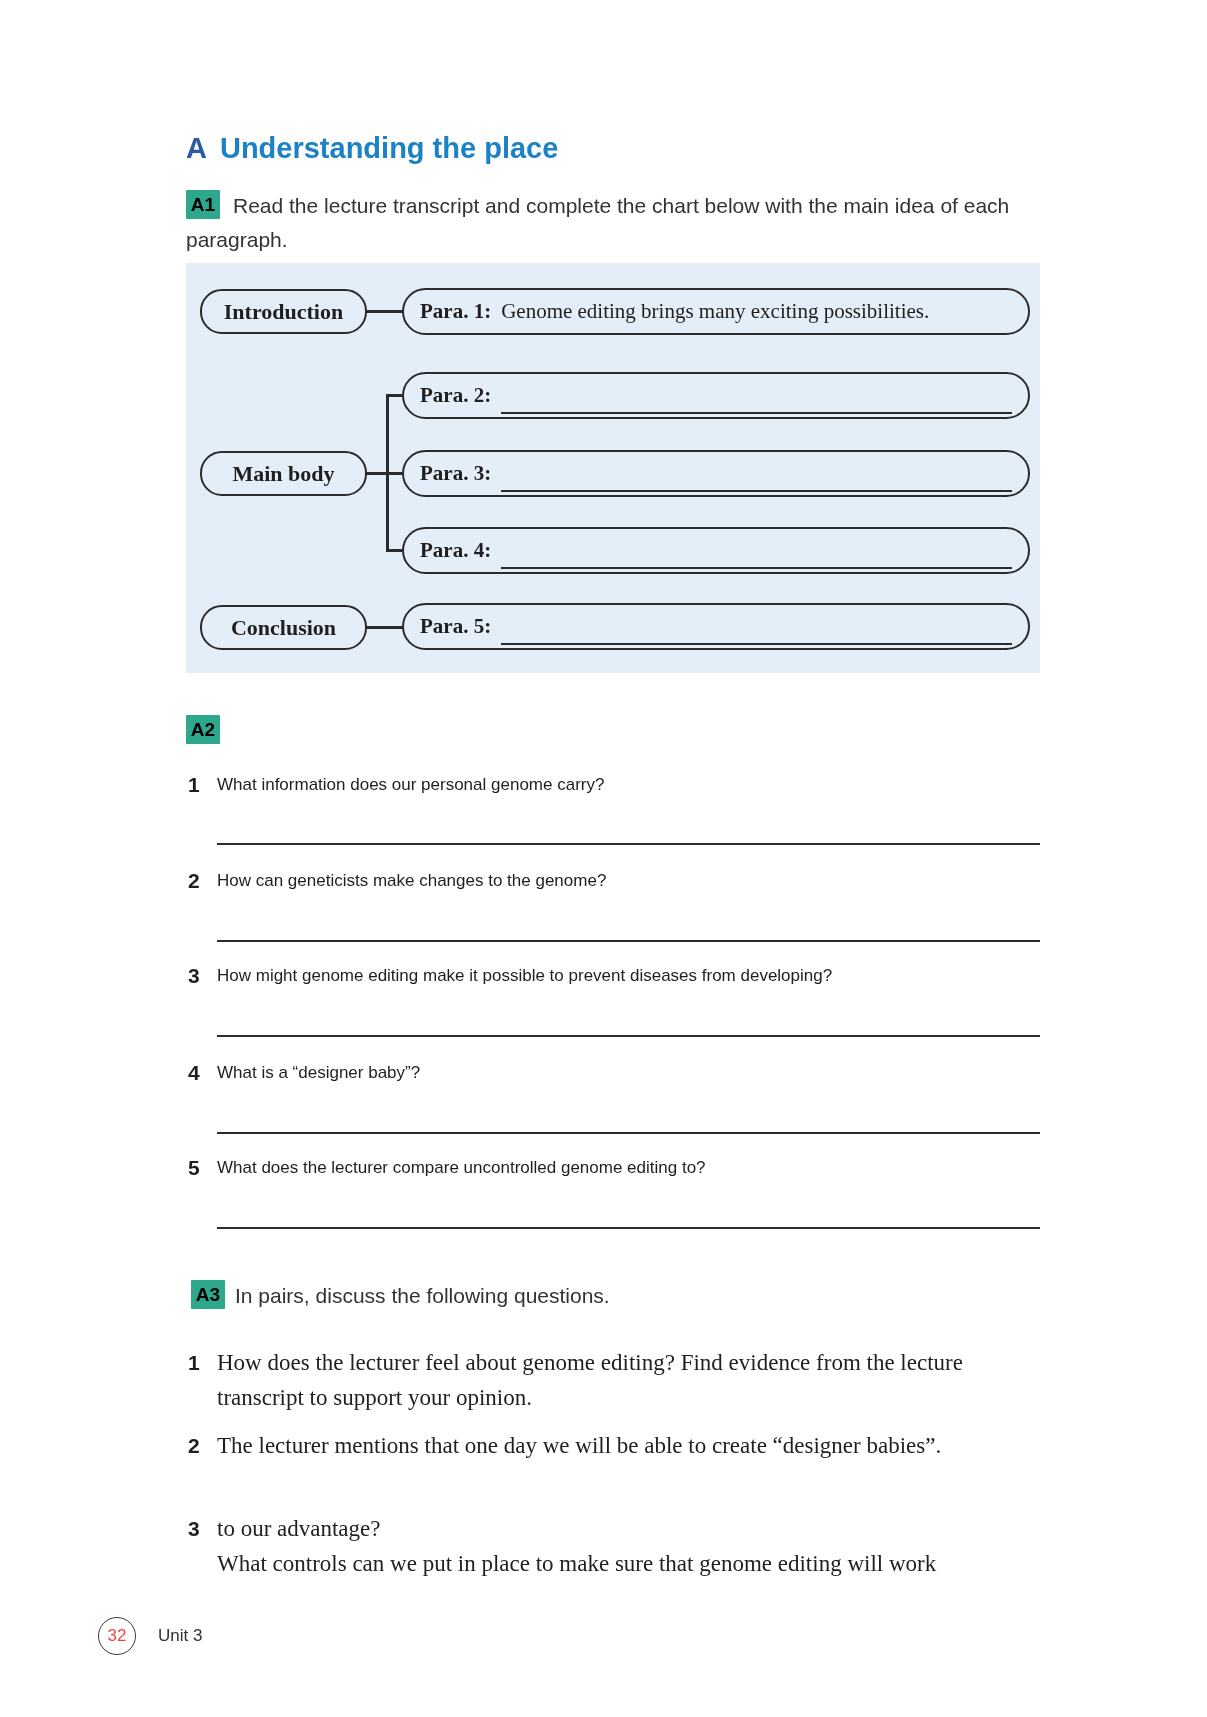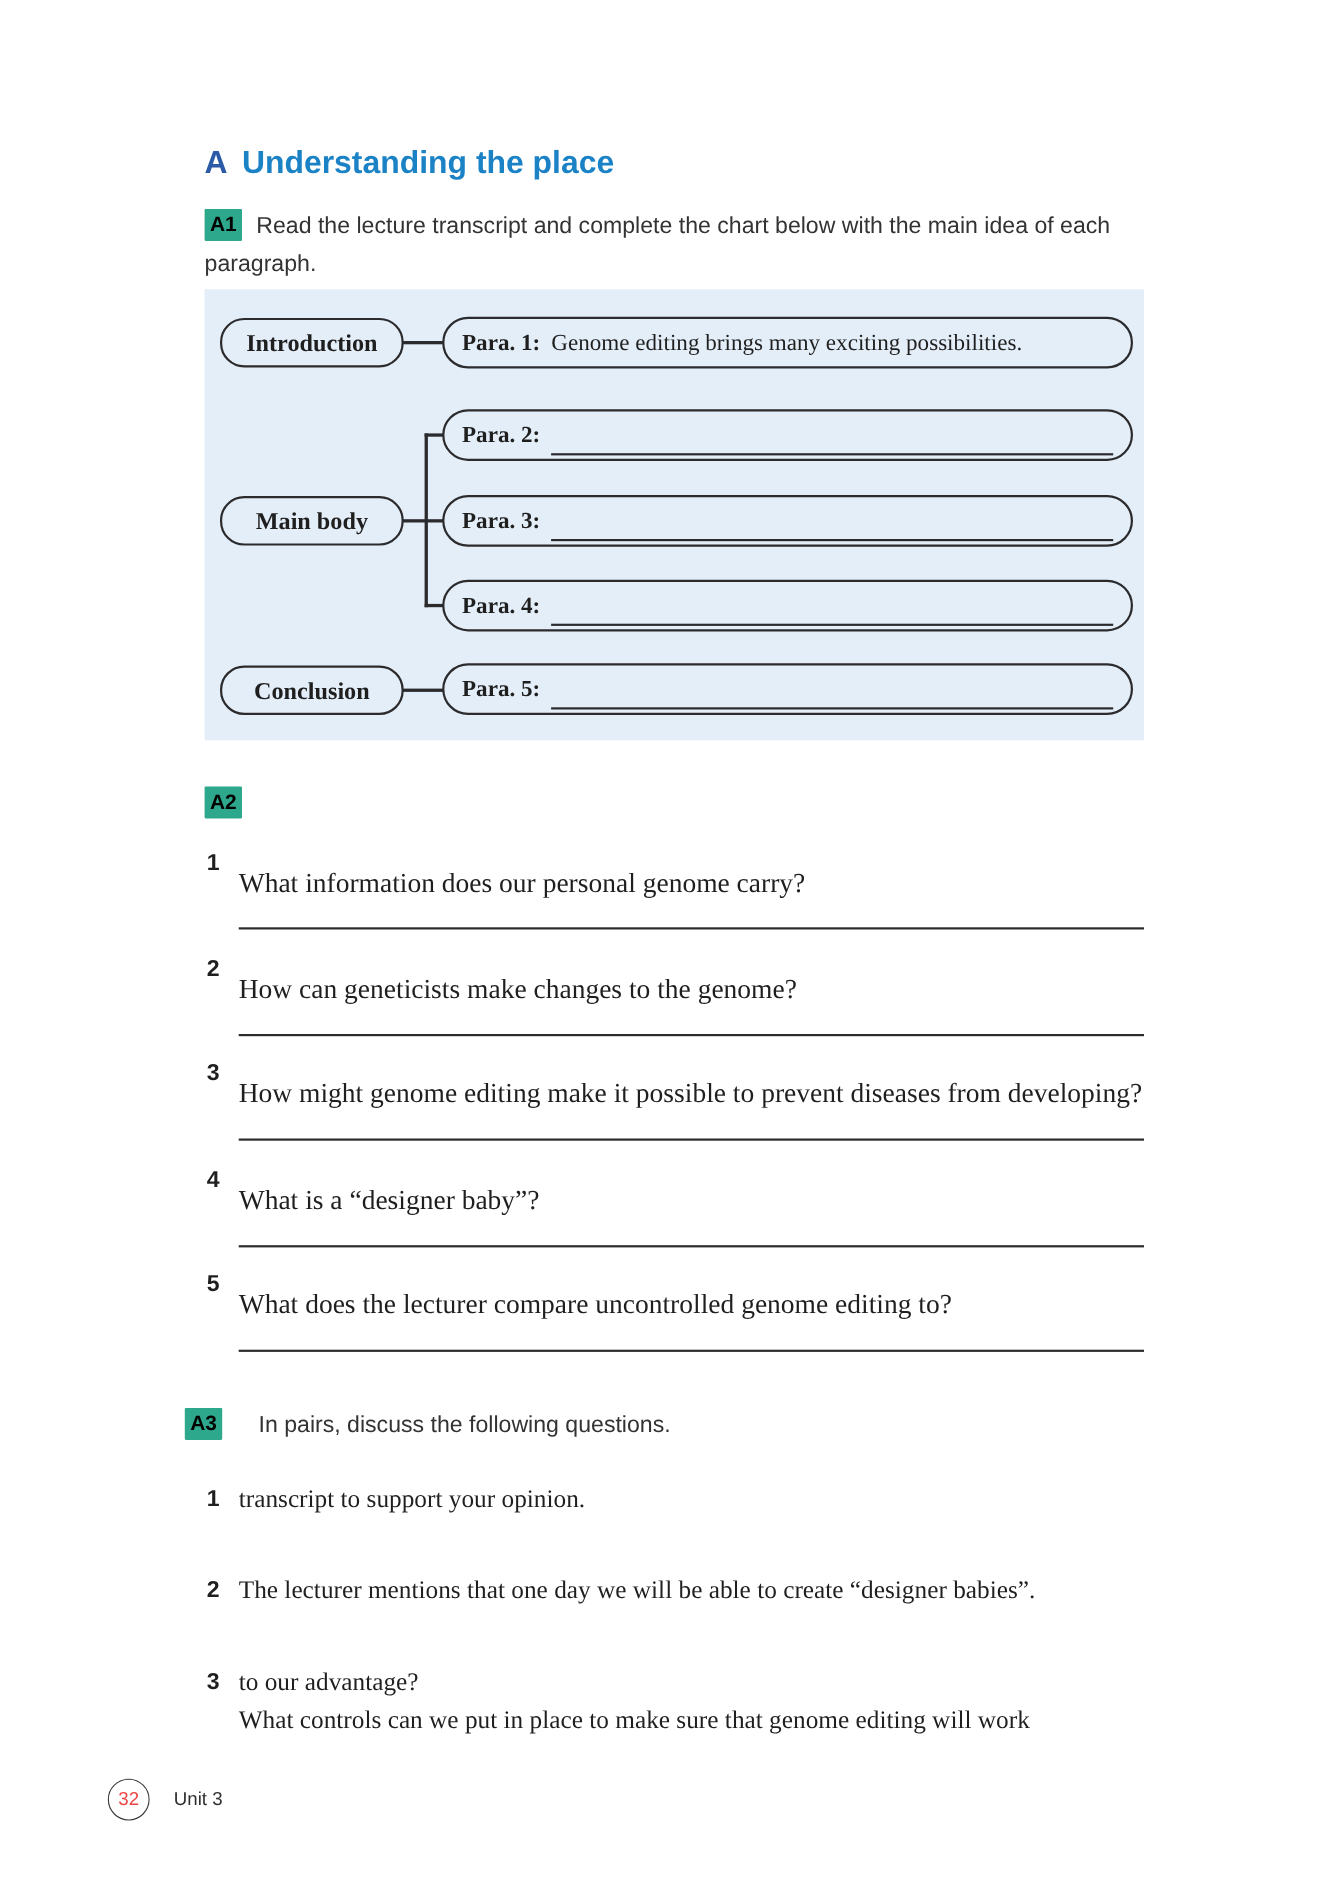--- a/index.html
+++ b/index.html
@@ -28,21 +28,21 @@
         background:#e4eef8;display:flex;align-items:center;padding:0 16px;box-sizing:border-box;
         font-family:"Liberation Serif","DejaVu Serif",serif;font-size:21px;color:#1f1f1f;white-space:nowrap;}
   .pbox .plabel{font-weight:bold;font-family:Liberation Serif, serif;}
   .pbox .ptext{margin-left:10px;}
   .fill-line{flex:1;margin-left:10px;height:34px;border-bottom:2px solid #2b2b2e;}
   .conn{position:absolute;background:#2b2b2e;}
 
   
   .qrow{position:absolute;left:188px;display:flex;align-items:flex-start;}
   .qnum{flex:none;width:29px;font-weight:bold;font-size:21px;line-height:30px;}
-  .qtext{font-family:Liberation Serif, serif;font-size:25px;line-height:30px;white-space:nowrap;margin-top:19px;}
+  .qtext{font-family:Liberation Sans, sans-serif;font-size:17px;line-height:30px;white-space:nowrap;}
   .qlines .qline{display:block;font-family:"Liberation Serif","DejaVu Serif",serif;font-size:23px;line-height:35px;white-space:nowrap;}
   .ansline{left:217px;width:823px;height:2px;background:#2b2b2e;}
 
   
   .pagenum{left:98px;top:1617px;width:38px;height:38px;border:1.5px solid #3a3a3a;border-radius:50%;
            box-sizing:border-box;display:flex;align-items:center;justify-content:center;font-size:17px;color:#ef4444;}
   .unit{left:158px;top:1626px;font-size:17px;color:#2f2f2f;}
 </style>
 </head>
 <body>
@@ -117,26 +117,27 @@
     <span class="qtext">What is a “designer baby”?</span>
   </div>
   <div class="abs ansline" style="top:1132px;"></div>
 
   <div class="qrow" style="top:1153px;">
     <span class="qnum">5</span>
     <span class="qtext">What does the lecturer compare uncontrolled genome editing to?</span>
   </div>
   <div class="abs ansline" style="top:1227px;"></div>
 
-  <div class="abs badge" style="left:168px;top:1280px;">A3</div>
+  <div class="abs badge" style="left:191px;top:1280px;">A3</div>
   <div class="abs instr" style="left:235px;top:1283px;">In pairs, discuss the following questions.</div>
 
   <div class="qrow" style="top:1345px;">
     <span class="qnum" style="line-height:35px;">1</span>
     <span class="qlines">
+      <span class="qline">How does the lecturer feel about genome editing? Find evidence from the lecture</span>
       <span class="qline">transcript to support your opinion.</span>
     </span>
   </div>
   <div class="qrow" style="top:1428px;">
     <span class="qnum" style="line-height:35px;">2</span>
     <span class="qlines">
       <span class="qline">The lecturer mentions that one day we will be able to create “designer babies”.</span>
     </span>
   </div>
   <div class="qrow" style="top:1511px;">

